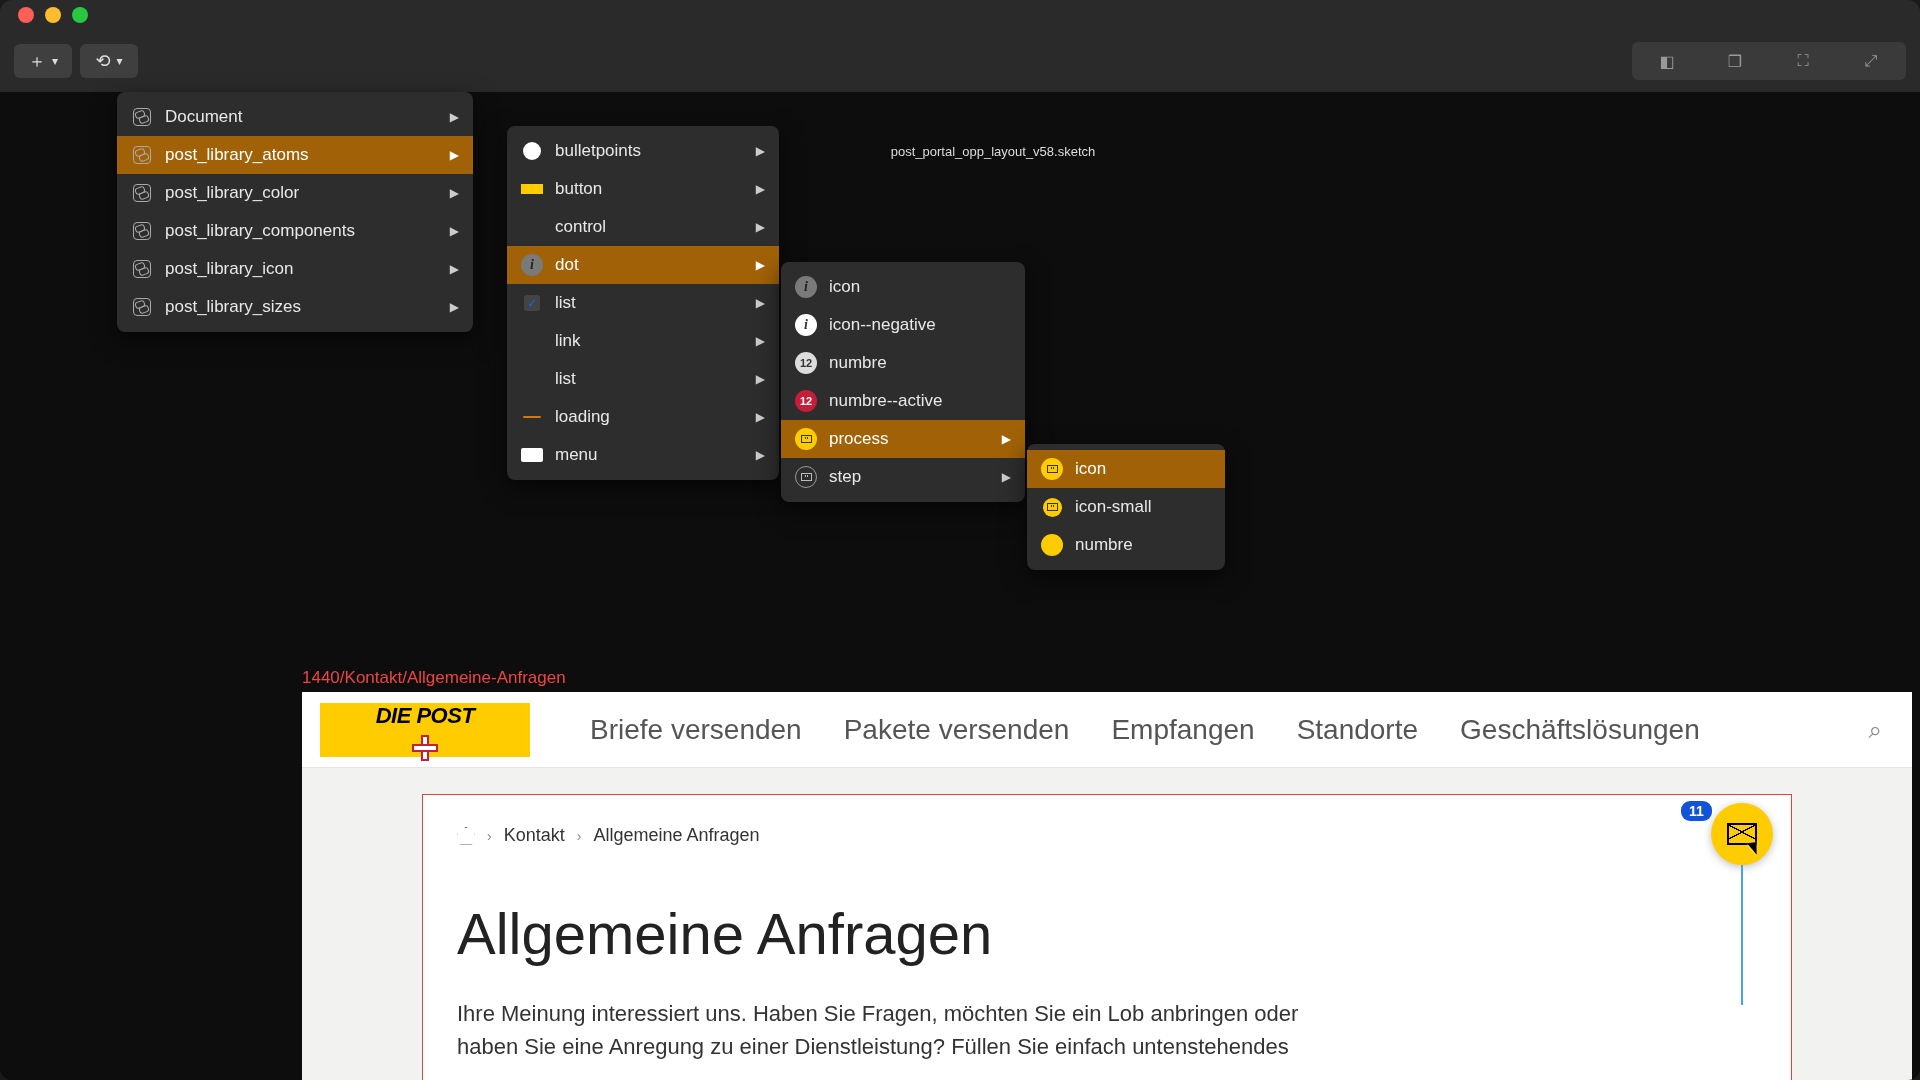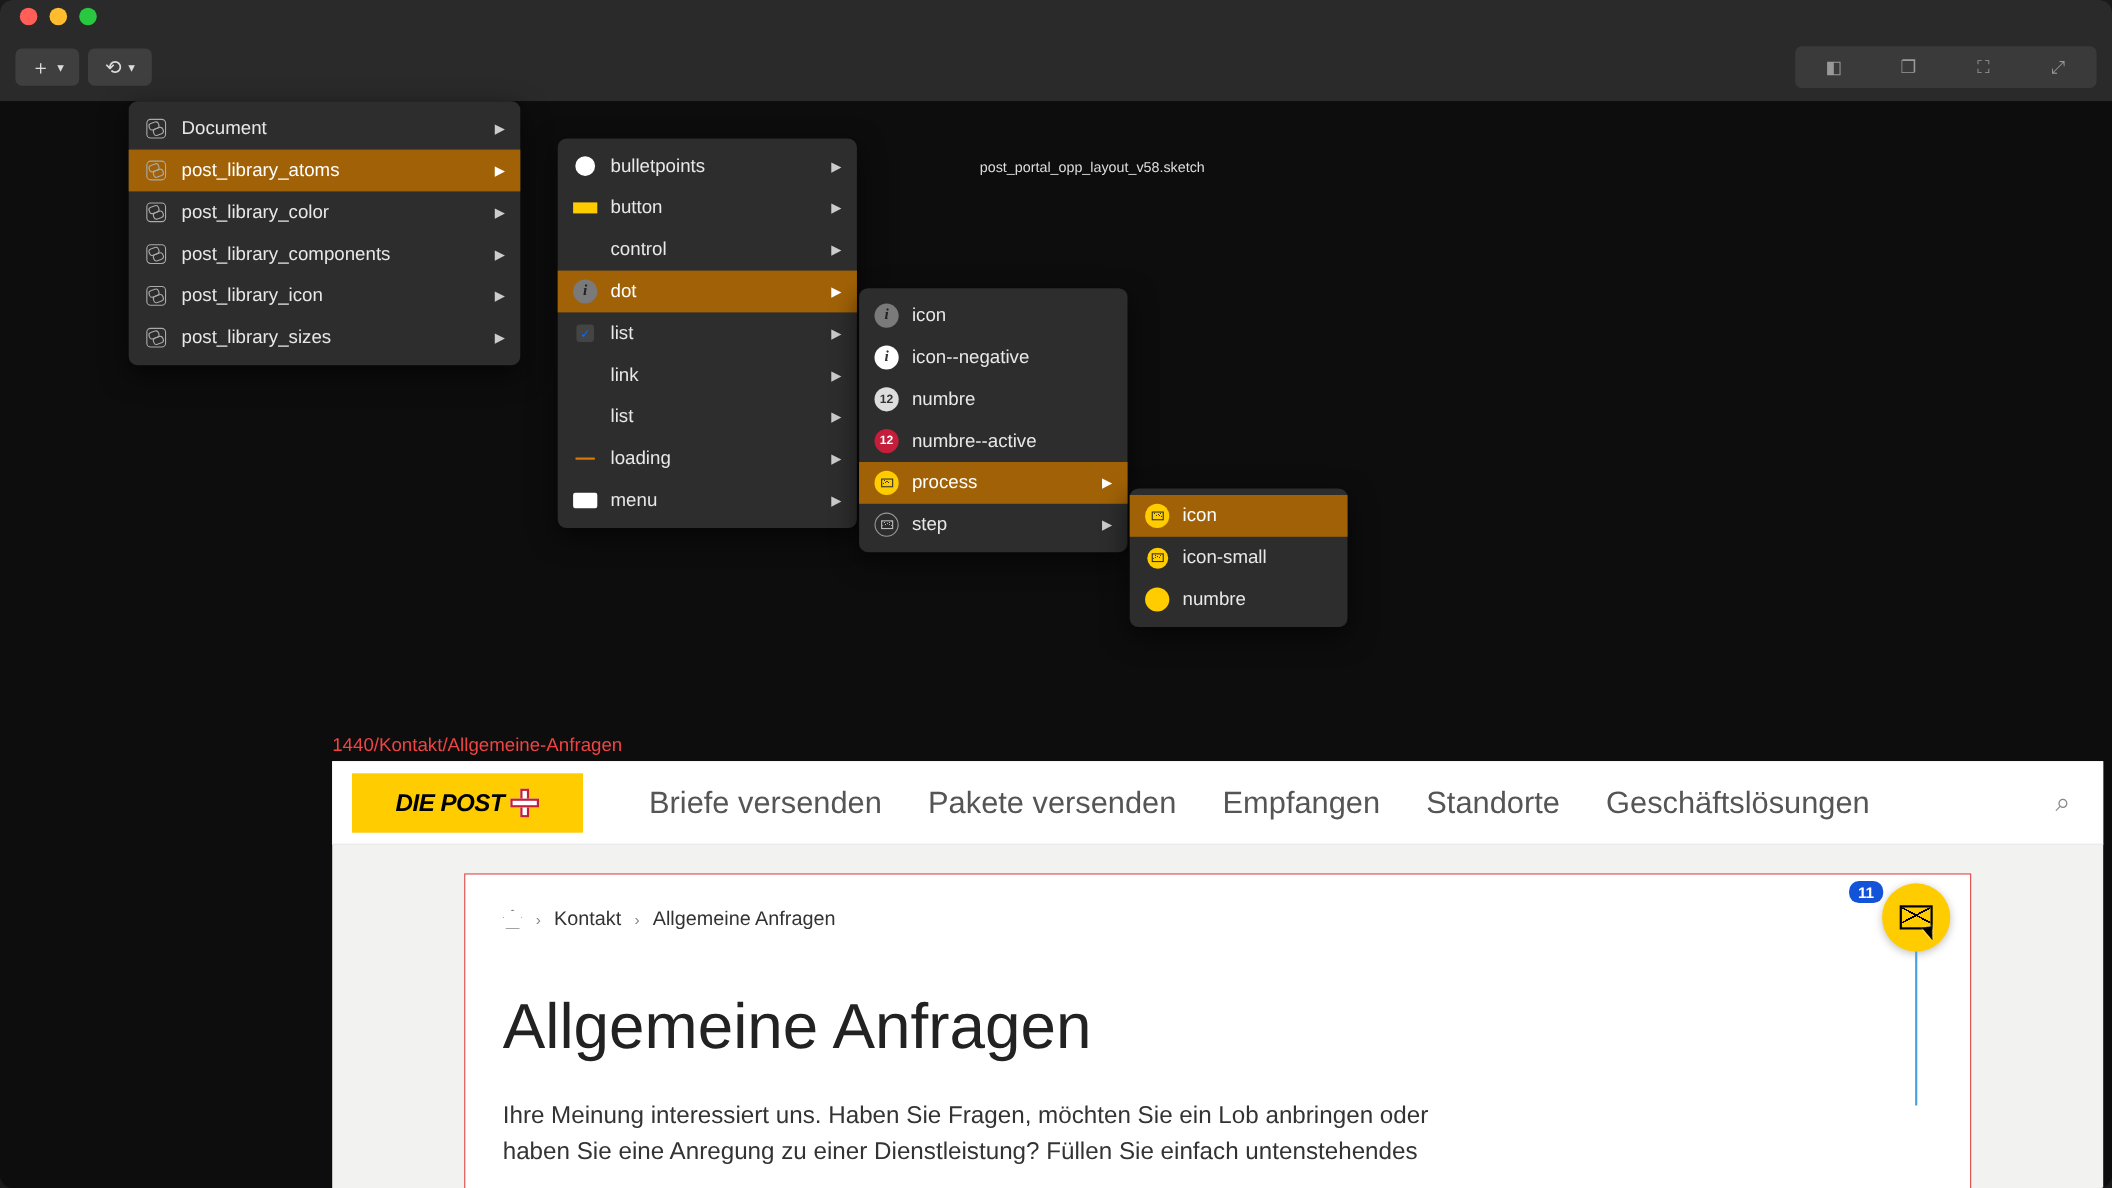--- a/index.html
+++ b/index.html
@@ -56,21 +56,21 @@
 
 .canvas-area { position:absolute; top:92px; left:0; right:0; bottom:0; background:#0d0d0d; overflow:hidden; }
 .doc-title { position:absolute; top:52px; left:50%; transform:translateX(-50%); color:#ddd; font-size:13px;margin-left:33px; }
 .artboard-label { position:absolute; left:302px; top:576px; color:#ef4444; font-size:17px; }
 
 
 .artboard { position:absolute; left:302px; top:600px; width:1610px; background:#f2f2f0; }
 .utility-bar { height:40px; display:flex; justify-content:flex-end; align-items:center; padding-right:14px; gap:22px; font-size:17px; color:#333; }
 .utility-bar .pill { background:#fc0; padding:6px 12px; font-weight:600; }
 .site-header { height:76px; background:#fff; display:flex; align-items:center; border-bottom:1px solid #e5e5e5; }
-.logo-block { width:210px; height:54px; background:#fc0; margin-left:18px; display:flex; align-items:center; justify-content:center; gap:6px; }
+.logo-block { width:210px; height:54px; background:#fc0; margin-left:18px; display:flex; align-items:center; justify-content:center; gap:6px;flex-direction:column; }
 .logo-text { font-weight:900; font-style:italic; font-size:22px; color:#000; letter-spacing:-0.5px; }
 .logo-cross { width:26px; height:26px; position:relative; }
 .logo-cross::before { content:''; position:absolute; left:9px; top:0; width:8px; height:26px; background:#fff; border:2px solid #c41e3a; box-sizing:border-box; }
 .logo-cross::after { content:''; position:absolute; top:9px; left:0; width:26px; height:8px; background:#fff; border:2px solid #c41e3a; box-sizing:border-box; }
 .main-nav { display:flex; gap:42px; margin-left:60px; font-size:28px; color:#555; }
 .search-ico { margin-left:auto; margin-right:30px; color:#888; font-size:24px; }
 .page-body { background:#fff; margin:26px 120px 0 120px; border:1px solid #d44; padding:30px 34px; position:relative; min-height:300px; }
 .crumbs { display:flex; align-items:center; gap:12px; font-size:18px; color:#333; }
 .crumbs .home-ic { width:18px; height:18px; border:1.5px solid #666; clip-path: polygon(50% 0, 100% 45%, 85% 45%, 85% 100%, 15% 100%, 15% 45%, 0 45%); background:#fff; }
 .crumbs .chev { color:#888; font-size:14px; }

